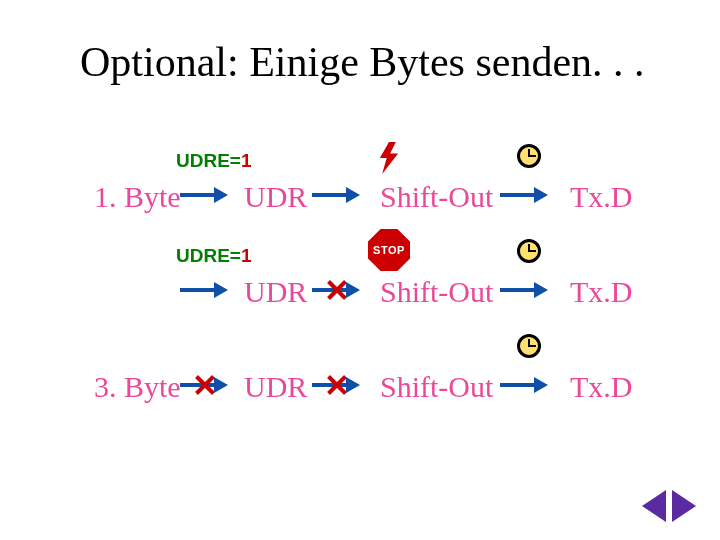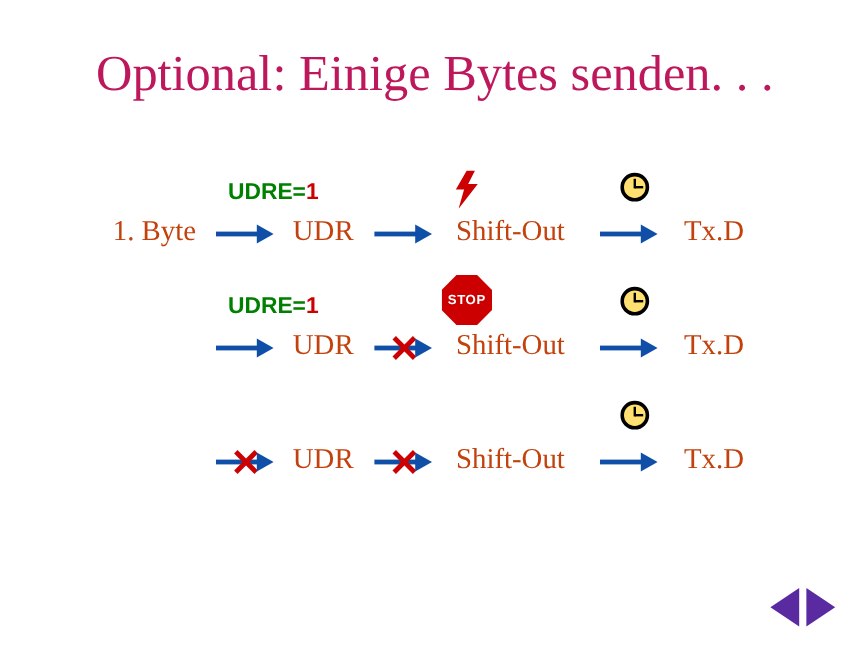--- a/index.html
+++ b/index.html
@@ -9,43 +9,43 @@
     background: #fff;
     font-family: "Times New Roman", serif;
     position: relative;
     overflow: hidden;
   }
   .title {
     position: absolute;
     top: 38px;
     left: 80px;
     font-size: 42px;
-    color: #be185d;
+    color: #000000;
   }
   .row {
     position: absolute;
     left: 100px;
     width: 580px;
     height: 90px;
   }
   .udre {
     position: absolute;
     top: 0;
-    left: 90px;
+    left: 76px;
     font-family: Arial, sans-serif;
     font-size: 19px;
     font-weight: bold;
   }
   .udre .lbl { color: #008000; }
   .udre .val { color: #cc0000; }
   .stage {
     position: absolute;
     top: 30px;
-    font-size: 24px;
-    color: #c2410c;
+    font-size: 30px;
+    color: #ec4899;
   }
   .arrow {
     position: absolute;
     top: 40px;
     width: 50px;
     height: 10px;
   }
   .arrow::before {
     content: "";
     position: absolute;
@@ -202,20 +202,21 @@
       <span class="x-over"></span>
     </span>
   <span class="stage" style="left:280px">Shift-Out</span>
   <span class="arrow" style="left:400px"></span>
   <span class="stage" style="left:470px">Tx.D</span>
 </div>
 
 <div class="row" style="top:340px">
   <span class="clock"></span>
 
+  <span class="stage" style="left:-6px"><span>3.</span> <span>Byte</span></span>
   <span class="arrow" style="left:80px">
       <span class="x-over"></span>
     </span>
   <span class="stage" style="left:144px">UDR</span>
   <span class="arrow" style="left:212px">
       <span class="x-over"></span>
     </span>
   <span class="stage" style="left:280px">Shift-Out</span>
   <span class="arrow" style="left:400px"></span>
   <span class="stage" style="left:470px">Tx.D</span>

